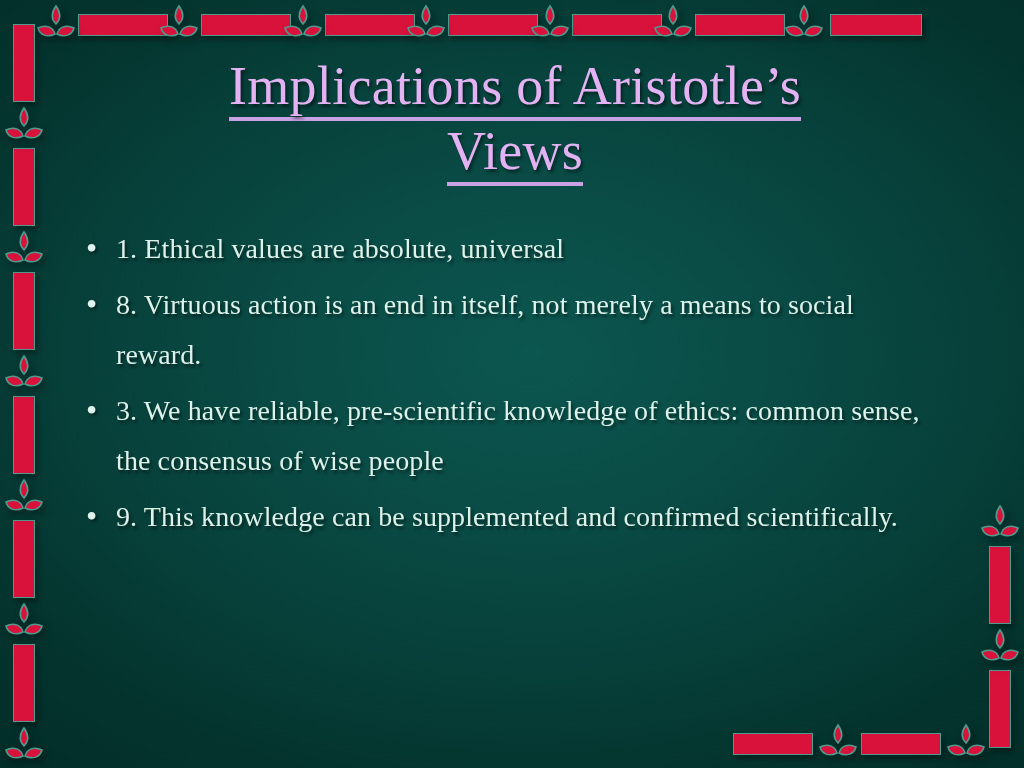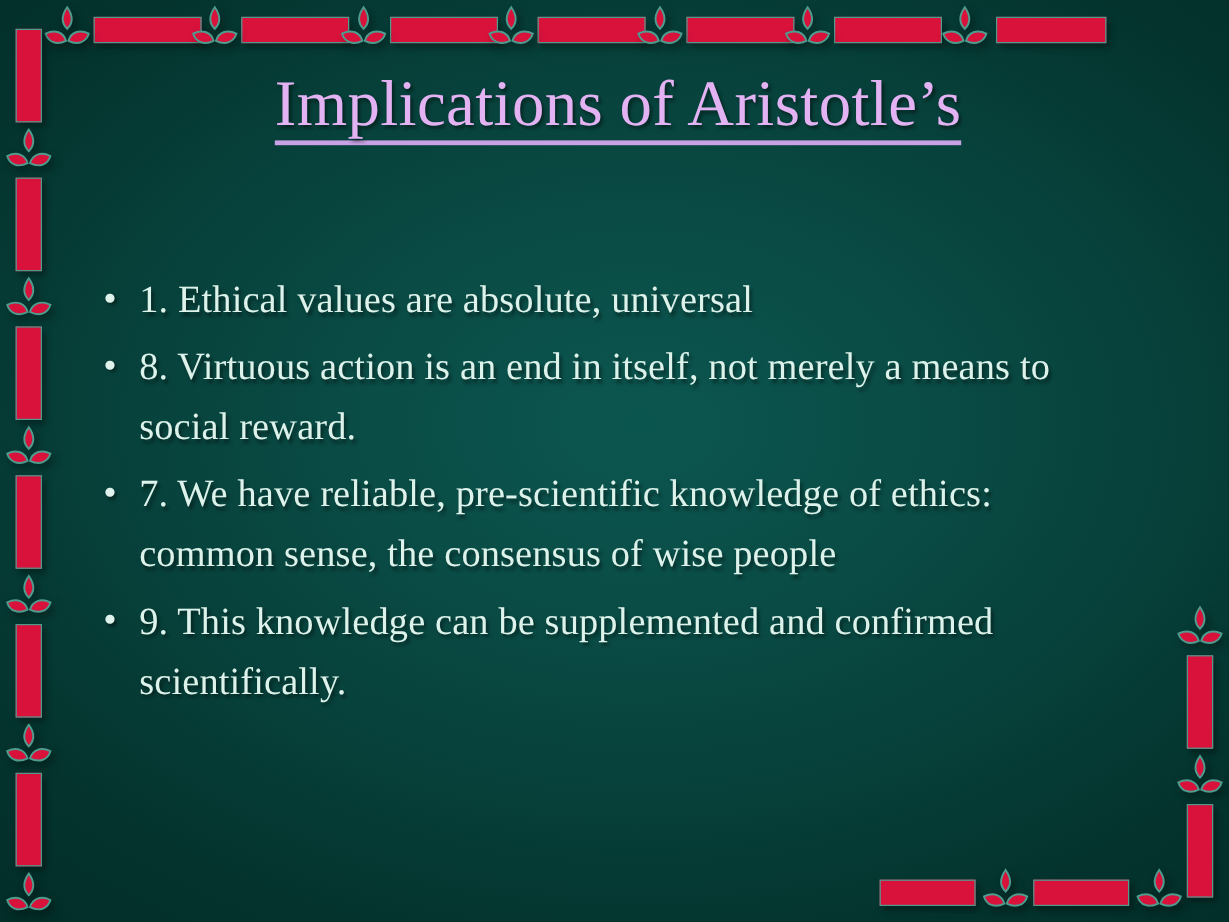--- a/index.html
+++ b/index.html
@@ -78,21 +78,21 @@
     width:30px;
     color:#dff2ec;
     font-size:32px;
     line-height:48px;
     text-align:left;
     text-shadow:2px 2px 3px rgba(0,0,0,0.45);
   }
   .bullet-text {
     flex:1 1 auto;
     color:#dcf2ea;
-    font-size:32px;
+    font-size:28px;
     line-height:50px;
     text-shadow:2px 3px 3px rgba(0,0,0,0.45);
     letter-spacing:0.1px;
   }
 </style>
 </head>
 <body>
 
 <div id="slide">
 
@@ -277,37 +277,38 @@
         <path d="M22 4 C27 11 27 17 22 22 C17 17 17 11 22 4 Z"></path>
         <path d="M4 26 C12 22 19 25 21 32 C13 36 6 33 4 26 Z"></path>
         <path d="M40 26 C38 33 31 36 23 32 C25 25 32 22 40 26 Z"></path>
       </g>
         </svg>
     </div>
   </div>
 
   <div id="title-block">
     <div><span class="ttl-line">Implications of Aristotle’s</span></div>
+    <div><span class="ttl-line">Views</span></div>
   </div>
 
   <div id="bullets">
 
     <div class="bullet-row">
       <span class="bullet-mark">•</span>
       <span class="bullet-text">1. Ethical values are absolute, universal</span>
     </div>
 
     <div class="bullet-row">
       <span class="bullet-mark">•</span>
       <span class="bullet-text">8. Virtuous action is an end in itself, not merely a means to social reward.</span>
     </div>
 
     <div class="bullet-row">
       <span class="bullet-mark">•</span>
-      <span class="bullet-text">7. We have reliable, pre-scientific knowledge of ethics: common sense, the consensus of wise people</span>
+      <span class="bullet-text">3. We have reliable, pre-scientific knowledge of ethics: common sense, the consensus of wise people</span>
     </div>
 
     <div class="bullet-row">
       <span class="bullet-mark">•</span>
       <span class="bullet-text">9. This knowledge can be supplemented and confirmed scientifically.</span>
     </div>
 
   </div>
 
 </div>

